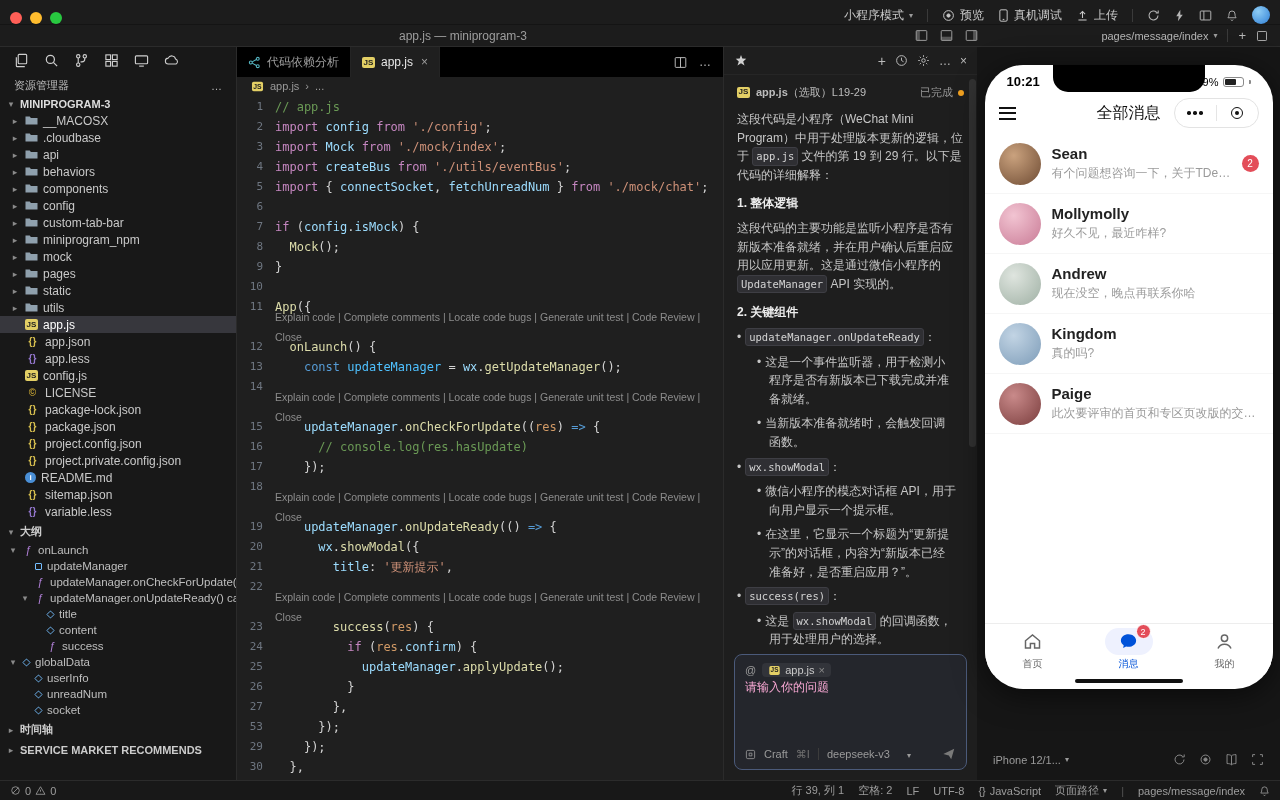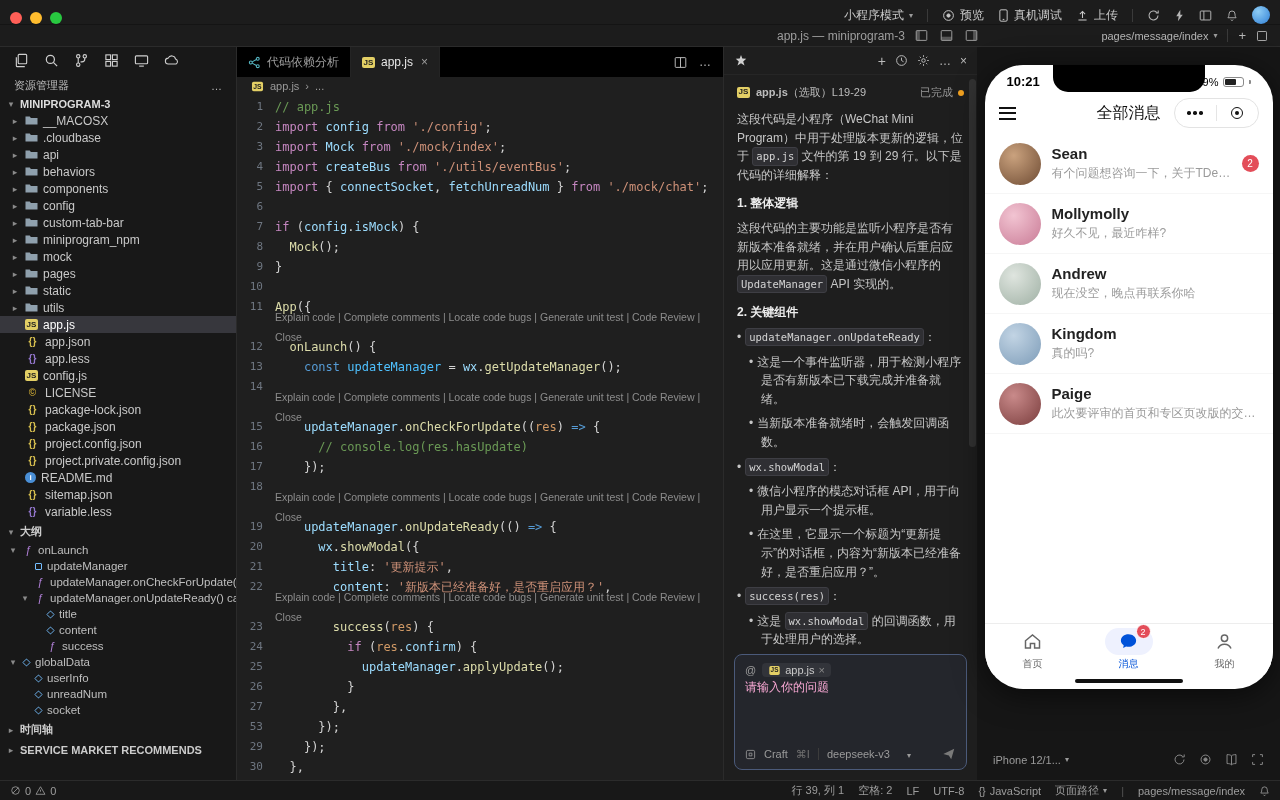--- a/index.html
+++ b/index.html
@@ -9,21 +9,21 @@
   
   .tb1{height:25px;background:#1c1c1c;display:flex;align-items:flex-end;padding:0 10px;border-bottom:1px solid #141414}
   .lights{display:flex;gap:8px;margin-right:10px}
   .light{width:12px;height:12px;border-radius:50%}
   .tb1-right{margin-left:auto;display:flex;align-items:center;gap:14px;color:#c9c9c9}
   .tb-item{display:flex;align-items:center;gap:5px;cursor:default;white-space:nowrap}
   .caret{font-size:8px;color:#9a9a9a}
   .tb-sep{width:1px;height:13px;background:#3a3a3a}
   .user-avatar{width:18px;height:18px;border-radius:50%;background:radial-gradient(circle at 35% 30%,#8ecdf5,#2f7fd6)}
   .tb2{height:22px;background:#1c1c1c;border-bottom:1px solid #2b2b2b;position:relative;display:flex;align-items:center;color:#9d9d9d}
-  .tb2-title{position:absolute;left:3px;width:902px;text-align:right;pointer-events:none}
+  .tb2-title{position:absolute;left:12px;width:902px;text-align:center;pointer-events:none}
   .tb2-layout{position:absolute;left:915px;display:flex;gap:12px;align-items:center}
   .tb2-right{margin-left:auto;display:flex;align-items:center;gap:10px;padding-right:12px;font-size:11px;color:#b5b5b5}
   
   .main{display:flex;height:733px}
   
   .sidebar{width:237px;min-width:237px;background:#181818;border-right:1px solid #2b2b2b;display:flex;flex-direction:column;overflow:hidden}
   .acts{height:26px;display:flex;align-items:center;gap:15px;padding:0 14px}
   .exp-head{display:flex;align-items:center;justify-content:space-between;padding:5px 14px 3px;color:#bbb;font-size:11px}
   .root-row{display:flex;align-items:center;gap:4px;padding:2px 6px;font-weight:700;font-size:11px;color:#ddd}
   .tree-row{height:17px;display:flex;align-items:center;gap:5px;padding-left:10px;color:#c9c9c9;cursor:pointer;white-space:nowrap;overflow:hidden}
@@ -63,21 +63,21 @@
   .assist-head{height:28px;display:flex;align-items:center;padding:0 10px;gap:9px;color:#bbb;border-bottom:1px solid #262626}
   .ah-right{margin-left:auto;display:flex;align-items:center;gap:9px}
   .ah-ic{cursor:pointer;display:flex;align-items:center;color:#bbb;font-size:12px}
   .assist-body{flex:1;overflow:hidden;padding:9px 13px 0;font-size:12px;line-height:1.55;color:#c6c6c6}
   .ref-row{display:flex;align-items:center;gap:6px;font-size:11px;color:#bdbdbd;margin-bottom:9px}
   .ref-stat{margin-left:auto;display:flex;align-items:center;gap:5px;color:#9a9a9a}
   .dot{width:6px;height:6px;border-radius:50%;background:#f0a020}
   .blk-h{font-weight:700;color:#ececec;margin:10px 0 6px}
   .blk-p{margin:0 0 8px}
   .blk-b{margin:0 0 6px;padding-left:12px;text-indent:-12px}
-  .blk-b2{margin:0 0 6px;padding-left:24px;text-indent:-12px}
+  .blk-b2{margin:0 8px 6px;padding-left:24px;text-indent:-12px}
   .bullet{margin-right:4px}
   .cchip{font-family:"DejaVu Sans Mono",monospace;font-size:10.5px;background:#2f2f33;border:1px solid #3e3e44;border-radius:3px;padding:0 3px;color:#d3d3d3;text-indent:0;display:inline-block}
   .vscroll{position:absolute;right:1px;top:32px;width:7px;height:368px;background:#3d3d3d;border-radius:4px;opacity:.65}
   .input-card{margin:8px 10px 10px;border:1px solid #4b5a7a;border-radius:8px;background:#24262c;padding:8px 10px;height:116px;display:flex;flex-direction:column}
   .chips{display:flex;align-items:center;gap:6px;font-size:11px;color:#9a9a9a}
   .chip{display:flex;align-items:center;gap:4px;background:#32343a;border-radius:4px;padding:1px 6px;color:#c9c9c9}
   .chip .x{color:#8a8a8a}
   .ph{color:#f9a8d4;margin-top:2px}
   .input-foot{margin-top:auto;display:flex;align-items:center;gap:8px;color:#9a9a9a;font-size:11px}
   .if-sep{width:1px;height:12px;background:#3c3c3c}
@@ -651,21 +651,20 @@
         <div class="cl">
           <span class="gut">20</span>
           <span class="ctext"><span class="tk-d">      </span><span class="tk-v">wx</span><span class="tk-d">.</span><span class="tk-fn">showModal</span><span class="tk-d">({</span></span>
         </div>
         <div class="cl">
           <span class="gut">21</span>
           <span class="ctext"><span class="tk-d">        </span><span class="tk-p">title</span><span class="tk-d">: </span><span class="tk-str">'更新提示'</span><span class="tk-d">,</span></span>
         </div>
         <div class="cl">
           <span class="gut">22</span>
-          <span class="ctext"><span class="tk-d">        </span><span class="tk-p">content</span><span class="tk-d">: </span><span class="tk-str">'新版本已经准备好，是否重启应用？'</span><span class="tk-d">,</span></span>
         </div>
         <div class="lens">Explain code | Complete comments | Locate code bugs | Generate unit test | Code Review | Close</div>
         <div class="cl">
           <span class="gut">23</span>
           <span class="ctext"><span class="tk-d">        </span><span class="tk-fn">success</span><span class="tk-d">(</span><span class="tk-pa">res</span><span class="tk-d">) {</span></span>
         </div>
         <div class="cl">
           <span class="gut">24</span>
           <span class="ctext"><span class="tk-d">          </span><span class="tk-kw">if </span><span class="tk-d">(</span><span class="tk-pa">res</span><span class="tk-d">.</span><span class="tk-p">confirm</span><span class="tk-d">) {</span></span>
         </div>

